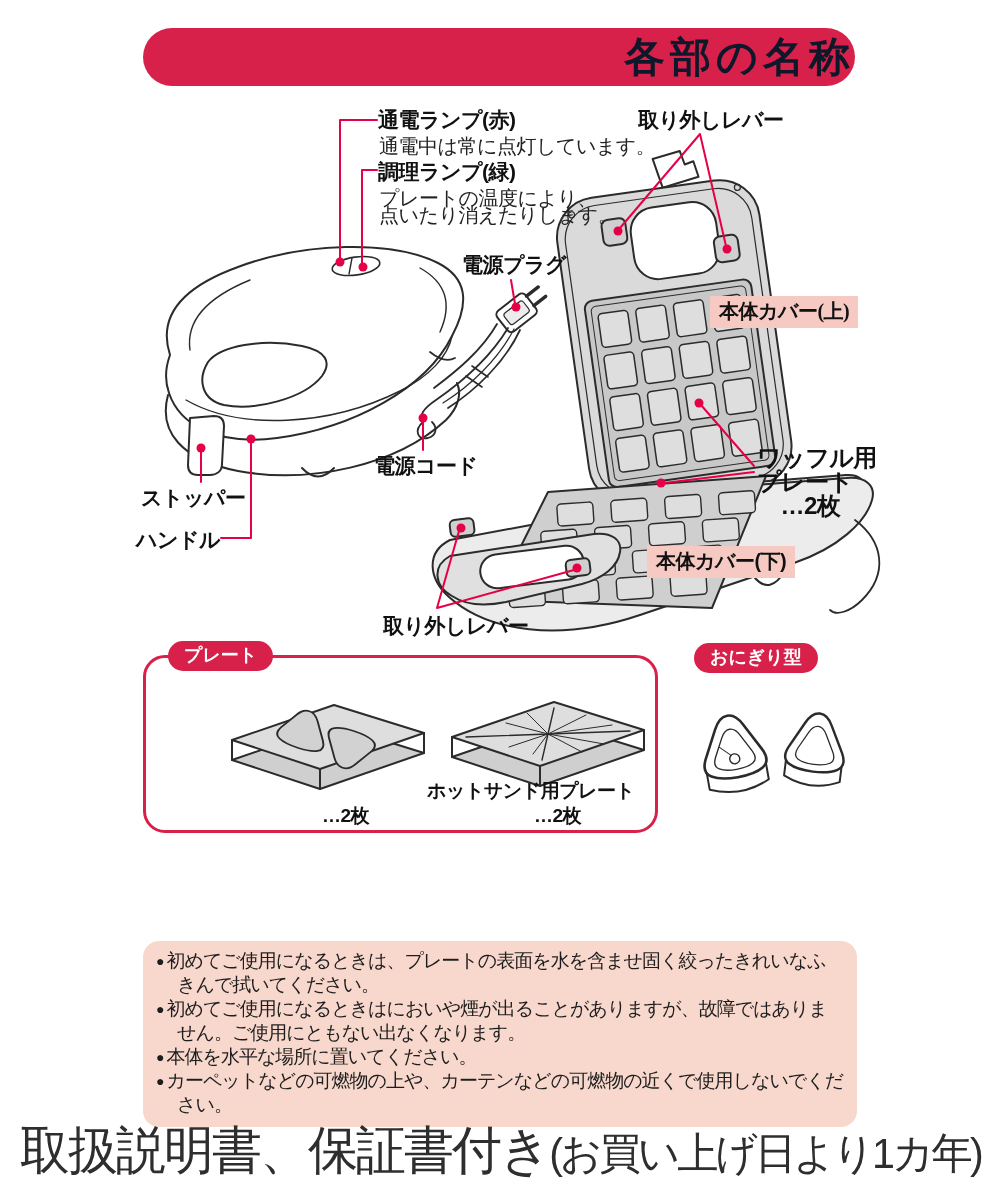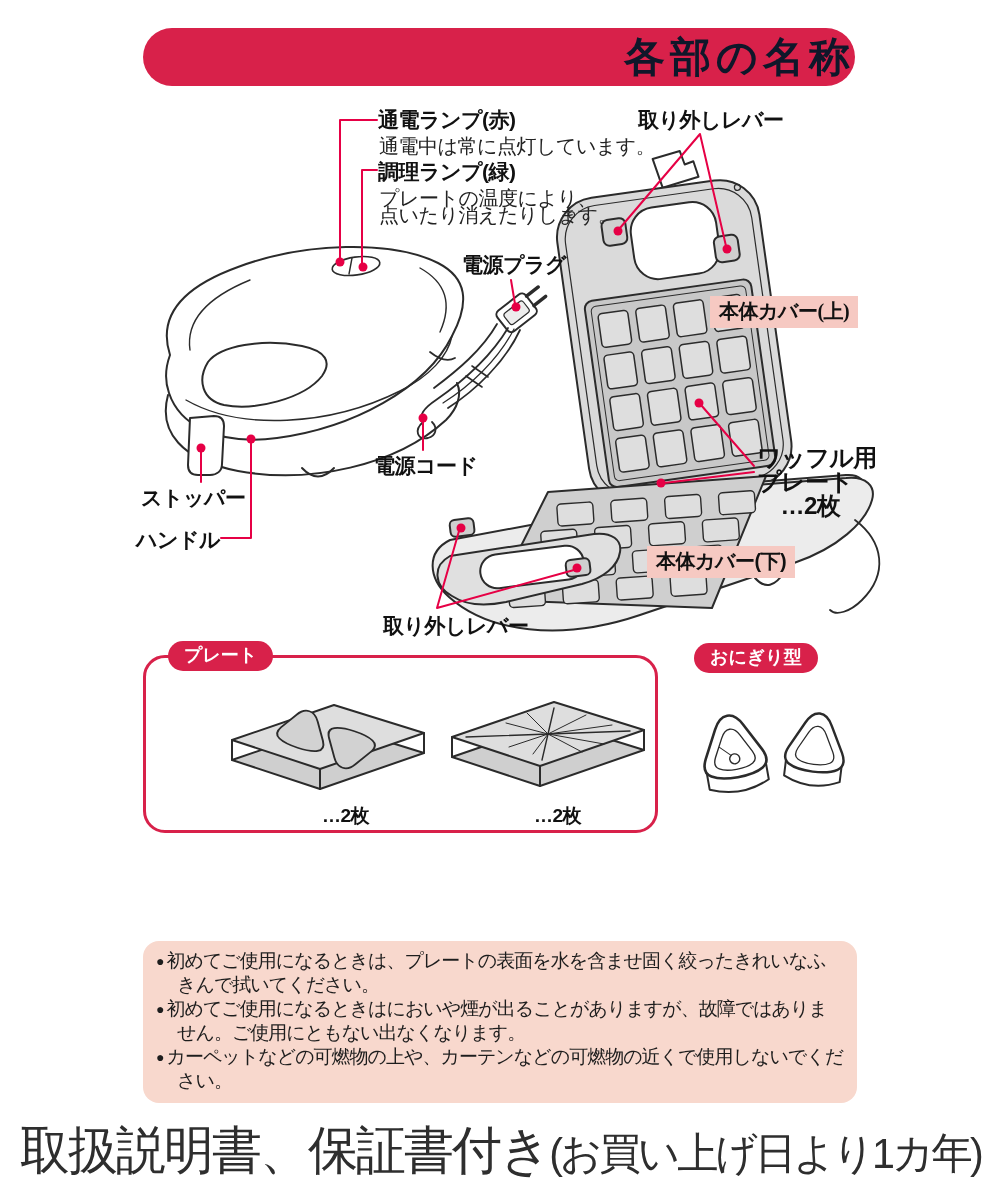--- a/index.html
+++ b/index.html
@@ -233,27 +233,29 @@
             <g transform="translate(0,2) scale(0.8)">
                 <use href="#rt" fill="#fff" stroke-width="1.6"></use>
               </g>
           </g>
         </g>
       </g>
     </svg>
     <div class="pill" style="left:168px;top:-4px;">プレート</div>
     <div class="pill" style="left:694px;top:-2px;">おにぎり型</div>
     <div class="caption" style="left:322px;top:158px;">…2枚</div>
+    <div class="caption" style="left:427px;top:133px;">ホットサンド用プレート</div>
     <div class="caption" style="left:534px;top:158px;">…2枚</div>
   </div>
 
 
   <div class="notice">
     <div class="notice-item"><span class="b-dot">●</span><span>初めてご使用になるときは、プレートの表面を水を含ませ固く絞ったきれいなふきんで拭いてください。</span></div>
     <div class="notice-item"><span class="b-dot">●</span><span>初めてご使用になるときはにおいや煙が出ることがありますが、故障ではありません。ご使用にともない出なくなります。</span></div>
+    <div class="notice-item"><span class="b-dot">●</span><span>本体を水平な場所に置いてください。</span></div>
     <div class="notice-item"><span class="b-dot">●</span><span>カーペットなどの可燃物の上や、カーテンなどの可燃物の近くで使用しないでください。</span></div>
   </div>
 
   <div class="footer">
     <span class="main">取扱説明書、保証書付き</span><span class="sub">(お買い上げ日より1カ年)</span>
   </div>
 
 </div>
 
 </body></html>

